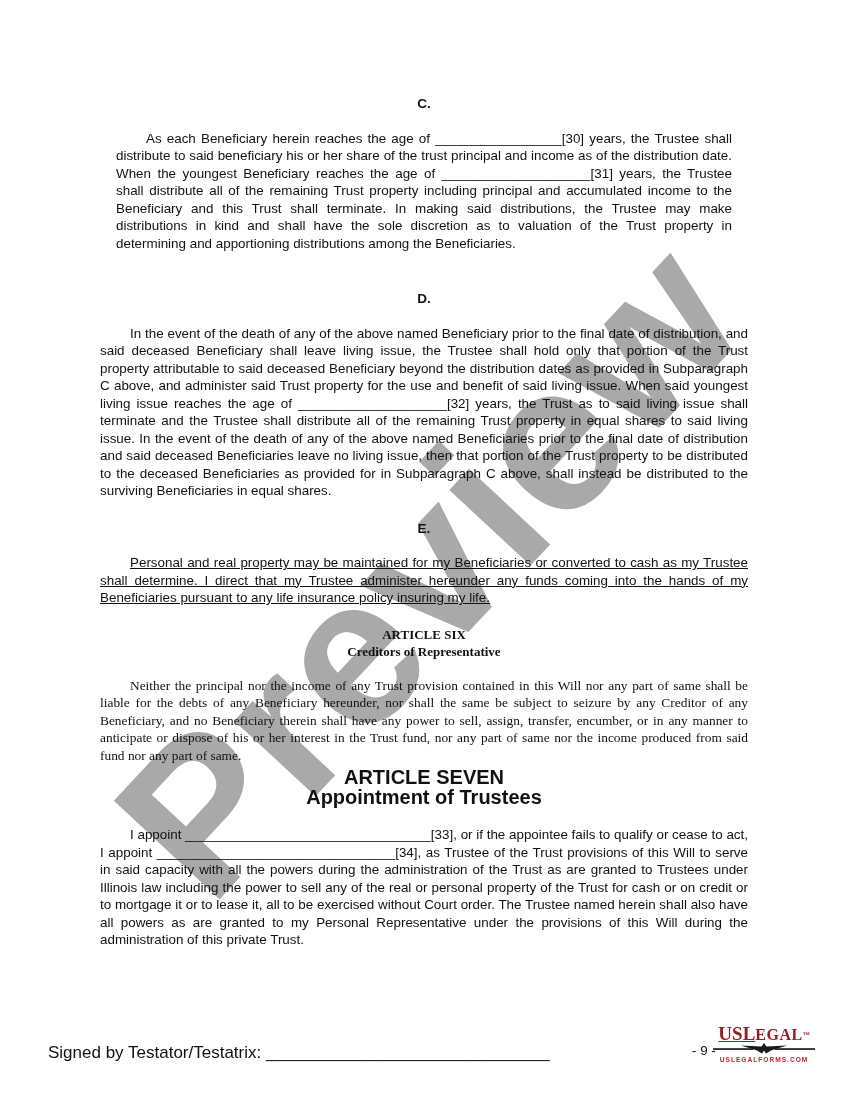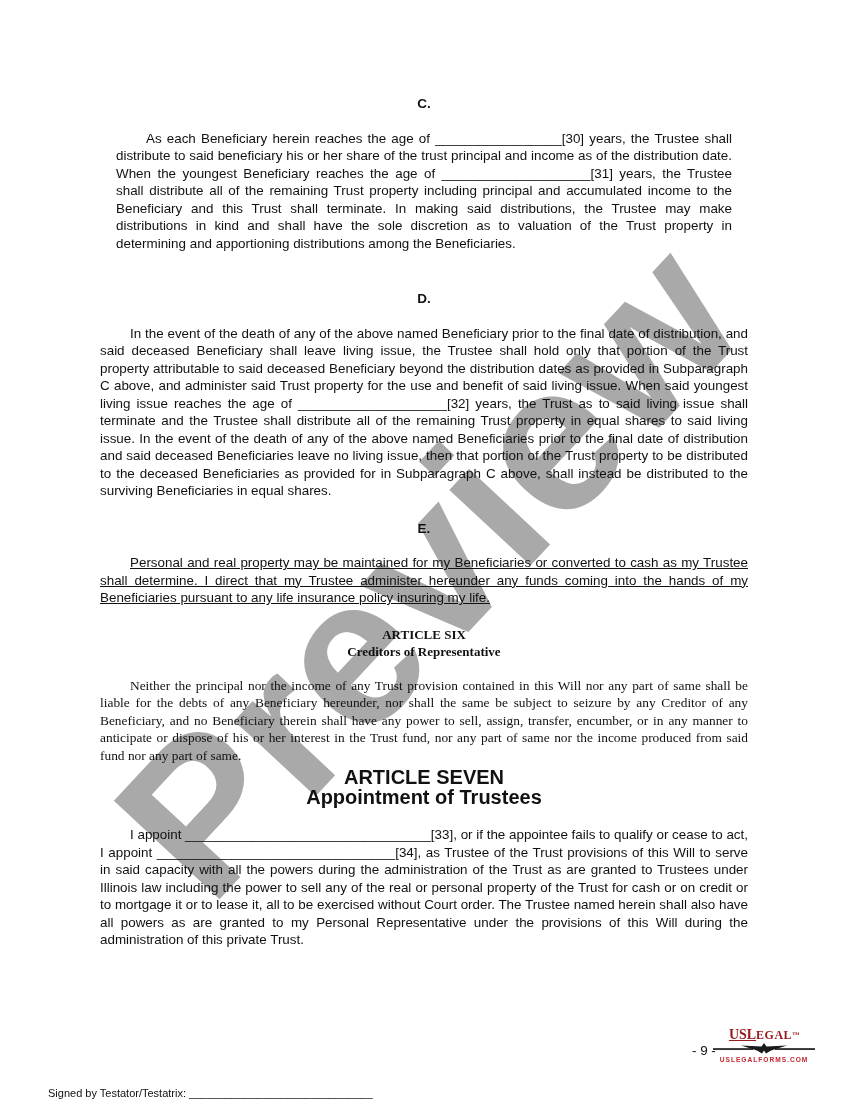--- a/index.html
+++ b/index.html
@@ -71,23 +71,22 @@
   #h-six2{margin:0;}
   #p-six{margin:17px 0 0;font-family:Liberation Serif, serif;}
   #h-seven1{margin:3px 0 0;}
   #h-seven2{margin:0;}
   #p-seven{margin:19px 0 0;}
 
   .footer-left{
     position:absolute;
     left:48px;top:1043px;
     z-index:2;
-    font-size:11px;
+    font-size:17px;
     white-space:nowrap;
-    margin-top:44px;
   }
   .page-number{
     position:absolute;
     left:692px;top:1043px;
     z-index:2;
     font-size:13.4px;
   }
   .logo{
     position:absolute;
     left:711px;top:1025px;
@@ -95,22 +94,22 @@
     z-index:3;
     text-align:center;
   }
   .logo-brand{
     font-family:"Liberation Serif", serif;
     font-weight:bold;
     color:#981b22;
     line-height:18px;
     white-space:nowrap;
   }
-  .logo-brand .big{font-size:14px;text-decoration:underline;}
-  .logo-brand .small{font-size:12px;letter-spacing:.5px;}
+  .logo-brand .big{font-size:19px;text-decoration:underline;}
+  .logo-brand .small{font-size:16px;letter-spacing:.5px;}
   .logo-brand .tm{font-size:7px;vertical-align:top;position:relative;top:1px;}
   .logo-eagle{display:block;margin:-1px auto 0;}
   .logo-site{
     font-size:6.6px;
     font-weight:bold;
     letter-spacing:1px;
     color:#c1272d;
     margin-top:1px;
     white-space:nowrap;
   }

